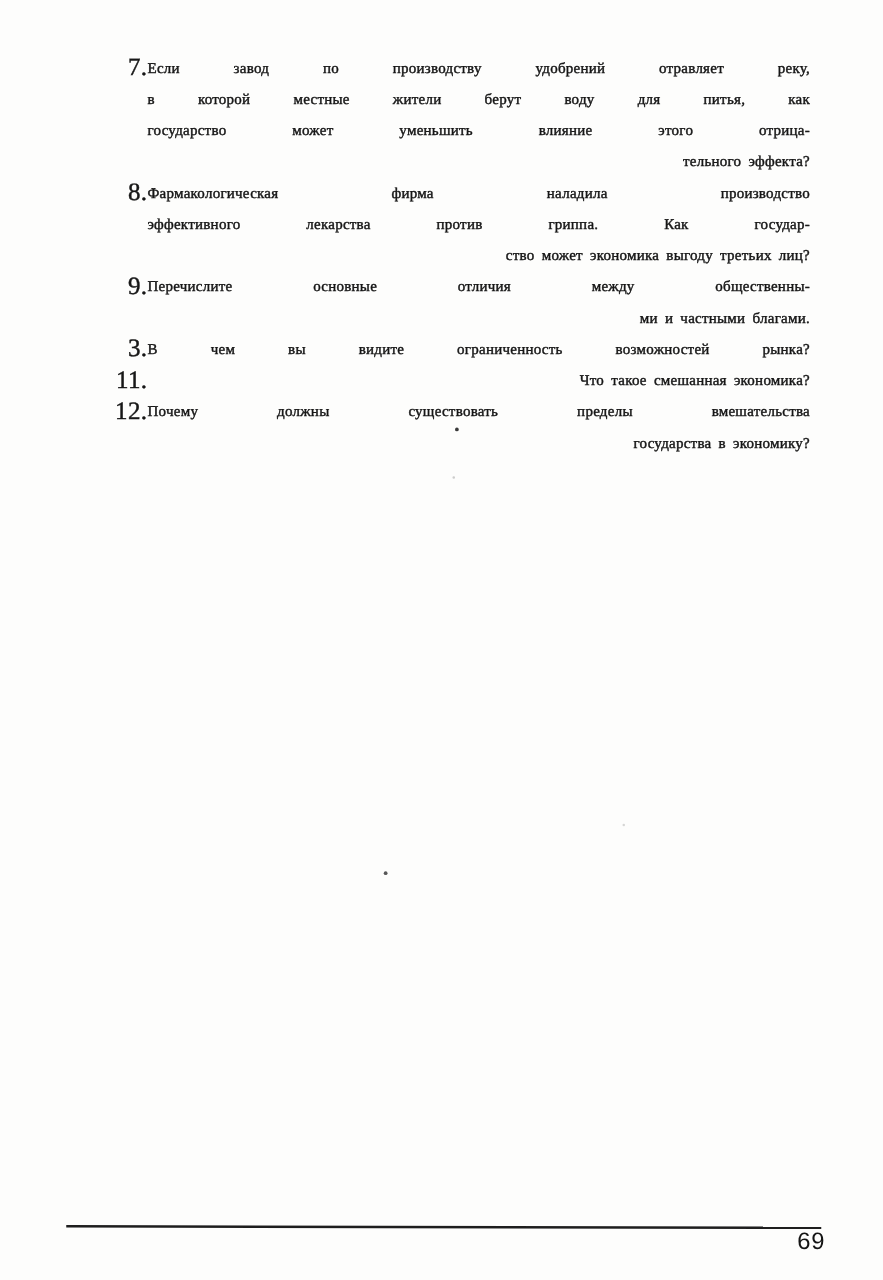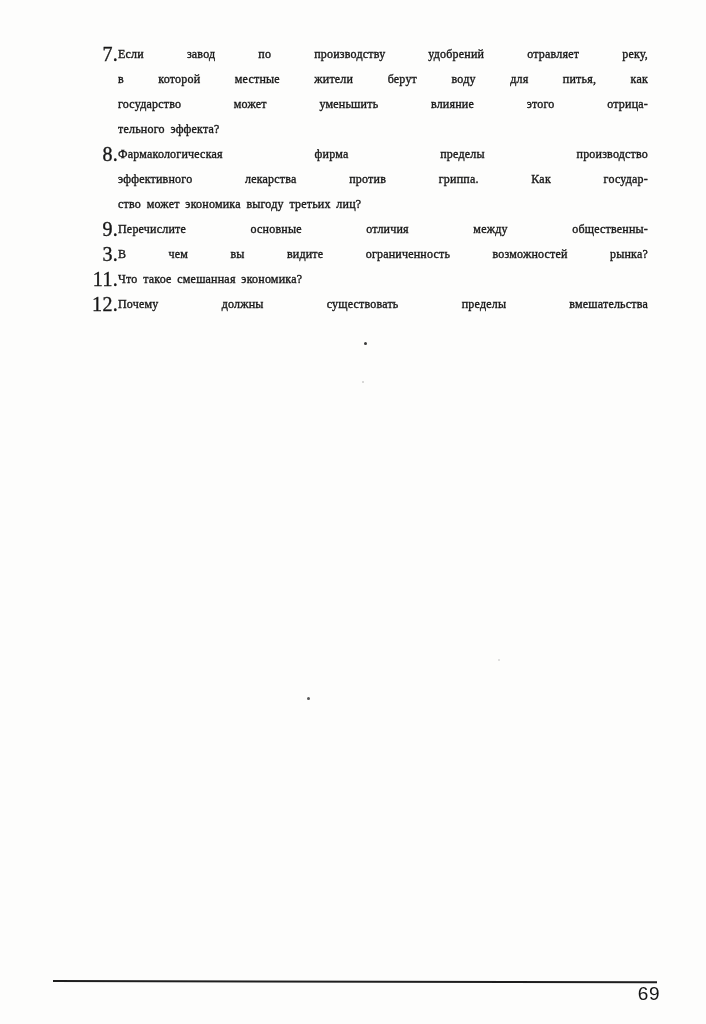--- a/index.html
+++ b/index.html
@@ -48,21 +48,21 @@
   .line {
     display: block;
     width: 530px;
     white-space: normal;
   }
   .line.just {
     text-align: justify;
     text-align-last: justify;
   }
   .line.left {
-    text-align: left;
+    text-align: right;
     word-spacing: 2.5px;
   }
   .footer-rule {
     position: absolute;
     left: 53px;
     top: 980px;
     width: 604px;
     height: 2px;
     background: #1e1e1e;
     transform: rotate(0.12deg);
@@ -104,30 +104,31 @@
         <span class="line just">Если завод по производству удобрений отравляет реку,</span>
         <span class="line just">в которой местные жители берут воду для питья, как</span>
         <span class="line just">государство может уменьшить влияние этого отрица-</span>
         <span class="line left">тельного эффекта?</span>
       </div>
     </div>
 
     <div class="q-row">
       <div class="q-num">8.</div>
       <div class="q-text">
-        <span class="line just">Фармакологическая фирма пределы производство</span>
+        <span class="line just">Фармакологическая фирма наладила производство</span>
         <span class="line just">эффективного лекарства против гриппа. Как государ-</span>
         <span class="line left">ство может экономика выгоду третьих лиц?</span>
       </div>
     </div>
 
     <div class="q-row">
       <div class="q-num">9.</div>
       <div class="q-text">
         <span class="line just">Перечислите основные отличия между общественны-</span>
+        <span class="line left">ми и частными благами.</span>
       </div>
     </div>
 
     <div class="q-row">
       <div class="q-num">3.</div>
       <div class="q-text">
         <span class="line just">В чем вы видите ограниченность возможностей рынка?</span>
       </div>
     </div>
 
@@ -135,20 +136,21 @@
       <div class="q-num">11.</div>
       <div class="q-text">
         <span class="line left">Что такое смешанная экономика?</span>
       </div>
     </div>
 
     <div class="q-row">
       <div class="q-num">12.</div>
       <div class="q-text">
         <span class="line just">Почему должны существовать пределы вмешательства</span>
+        <span class="line left">государства в экономику?</span>
       </div>
     </div>
 
   </div>
 
   <div class="speck s1"></div>
   <div class="speck s2"></div>
   <div class="speck s3"></div>
   <div class="speck s4"></div>
 

